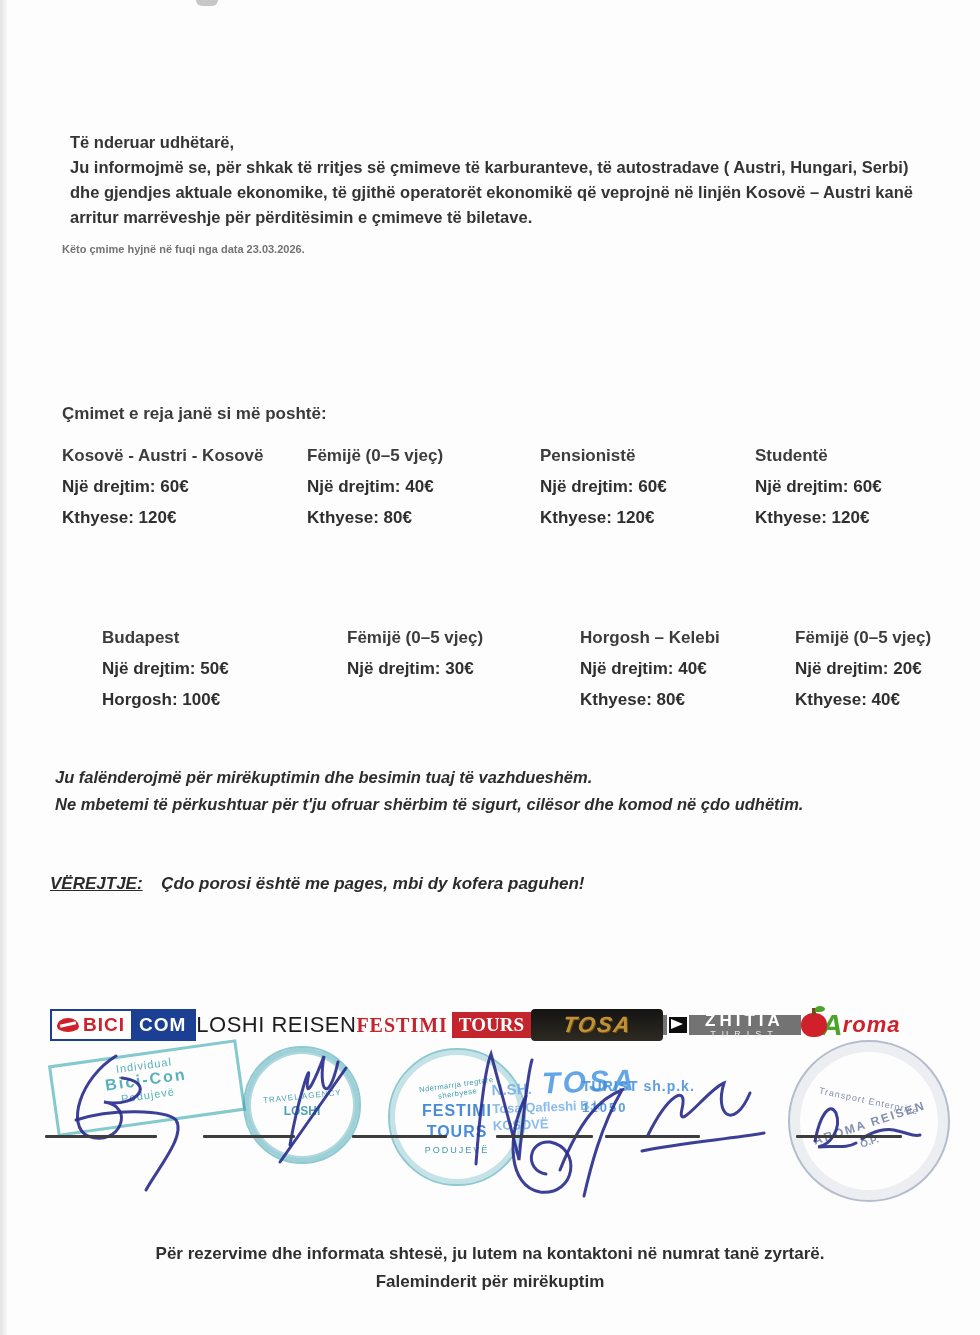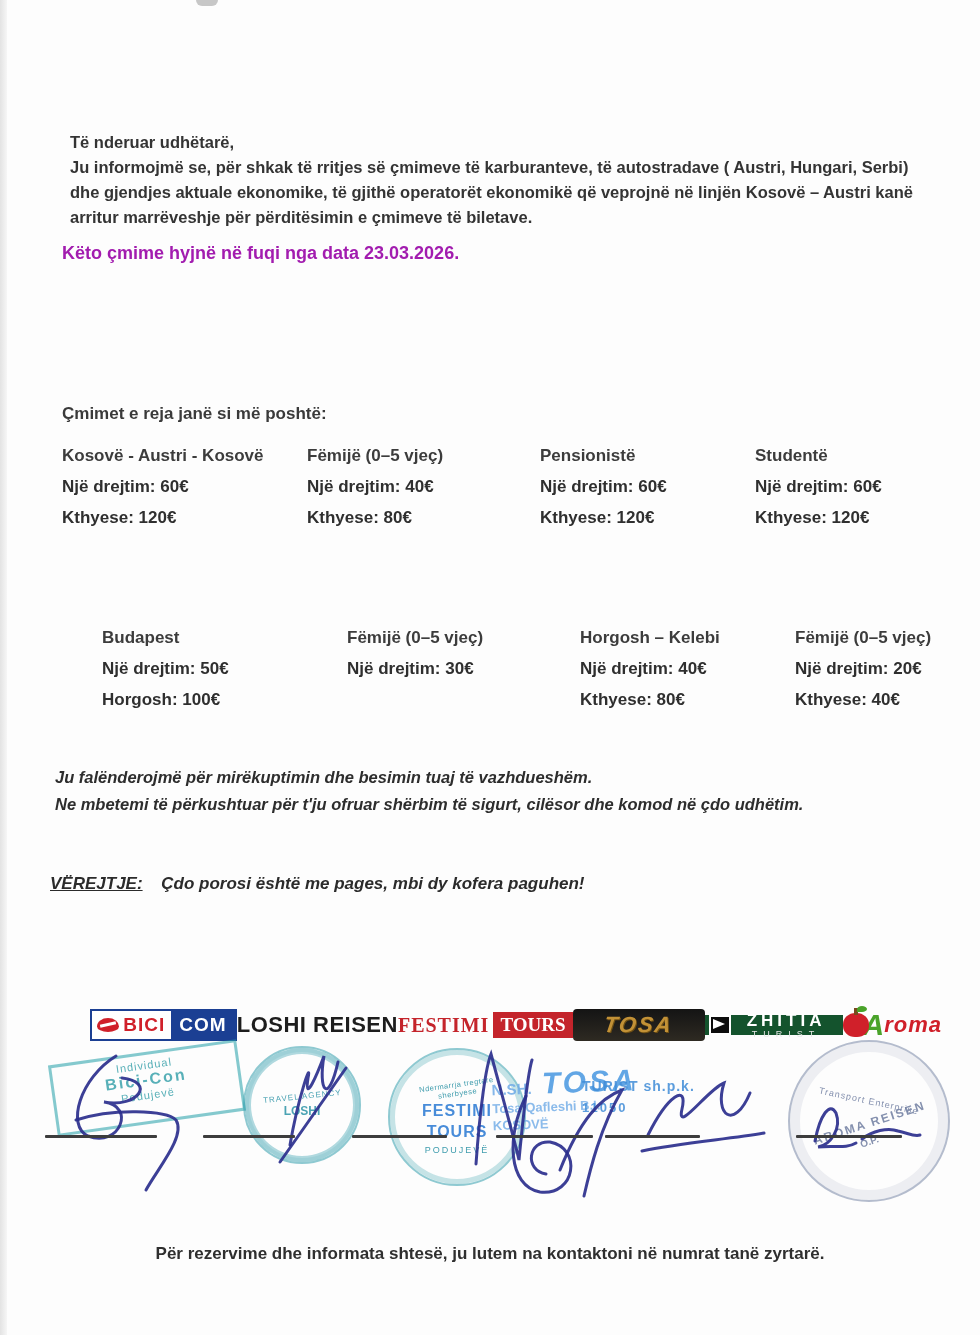--- a/index.html
+++ b/index.html
@@ -15,21 +15,21 @@
 
   .doc-title {
     position:absolute; top:46px; left:0; width:100%; text-align:center;
     font-size:18px; font-weight:700; letter-spacing:.3px; color:#2b2b2b;
   }
   .intro-block {
     position:absolute; left:62px; top:130px; width:872px;
     font-size:16.5px; font-weight:700; line-height:25px; color:#343434;margin-left:8px;
   }
   .effective-line {
-    position:absolute; left:62px; top:243px; font-size:18px; font-weight:700; color:#a21caf;
+    position:absolute; left:62px; top:243px; font-size:11px; font-weight:700; color:#737373;
   }
   .prices-heading {
     position:absolute; left:62px; top:387px; font-size:17px; font-weight:700; color:#3a3a3a;margin-top:17px;
   }
   .price-row { position:absolute; left:62px; right:40px; display:grid;
     grid-template-columns:245px 233px 215px 1fr; }
   .price-row.r1 { top:440px; }
   .price-row.r2 { top:622px;margin-left:40px; }
   .price-card { font-size:17px; line-height:31px; color:#2f2f2f; }
   .price-card .card-label { font-weight:600; color:#3c3c3c; }
@@ -38,44 +38,44 @@
   .thanks-block {
     position:absolute; left:55px; top:764px; width:880px;
     font-style:italic; font-weight:700; font-size:16.5px; line-height:27px; color:#2d2d2d;
   }
   .note-line { position:absolute; left:50px; top:874px; font-size:17px;
     font-style:italic; font-weight:700; color:#2b2b2b; }
   .note-label { text-decoration:underline; margin-right:14px; }
 
   
   .logos-row { position:absolute; left:50px; right:38px; top:1006px; height:38px;
-    display:flex; align-items:center; justify-content:flex-end; }
+    display:flex; align-items:center; justify-content:flex-start; }
   .logo { display:flex; align-items:center; }
 
   .logo-bici { border:2px solid #1b3f93; height:32px; }
   .logo-bici .bici-left { background:#fff; height:100%; display:flex; align-items:center; padding:0 6px 0 5px; }
   .bici-emblem { width:22px; height:14px; background:#d0202a; border-radius:50% 50% 50% 50%/60% 60% 40% 40%;
     margin-right:4px; position:relative; }
   .bici-emblem::after { content:""; position:absolute; left:3px; top:5px; width:16px; height:3px; background:#fff; transform:rotate(-12deg); }
   .logo-bici .bici-text { color:#d0202a; font-weight:800; font-size:19px; letter-spacing:1px; }
   .logo-bici .bici-com { background:#1b3f93; color:#fff; font-weight:700; font-size:19px;
     height:100%; display:flex; align-items:center; padding:0 8px; letter-spacing:1px; }
 
-  .logo-loshi { font-weight:700; font-size:22px; color:#1d1d1d; letter-spacing:.5px; }
+  .logo-loshi { font-weight:400; font-size:22px; color:#1d1d1d; letter-spacing:.5px; }
 
   .logo-festimi { font-family:"Liberation Serif", serif; }
   .logo-festimi .festimi-left { color:#c4242b; font-weight:700; font-size:20px; letter-spacing:1px; margin-right:4px; }
   .logo-festimi .festimi-right { background:#c4242b; color:#fff; font-weight:700; font-size:19px; padding:2px 7px; }
 
   .logo-tosa { background:linear-gradient(#141414,#2e2a22); border-radius:4px; height:32px; width:132px;
     display:flex; align-items:center; justify-content:center; }
   .logo-tosa .tosa-text { color:#c29136; font-weight:800; font-style:italic; font-size:22px;
     letter-spacing:2px; transform:skewX(-8deg); text-shadow:1px 1px 0 #6e4f14; }
 
-  .logo-zhitia { background:#14532d; height:20px; width:138px; padding:3px 6px 3px 4px;
+  .logo-zhitia { background:#737373; height:20px; width:138px; padding:3px 6px 3px 4px;
     display:flex; align-items:center; }
   .zhitia-emblem { width:22px; height:20px; background:#0d0d0d; border:2px solid #fff; margin-right:5px; position:relative; }
   .zhitia-emblem::after { content:""; position:absolute; left:2px; top:2px; border-left:12px solid #fff;
     border-top:5px solid transparent; border-bottom:5px solid transparent; }
   .zhitia-textcol { display:flex; flex-direction:column; align-items:center; flex:1; }
   .zhitia-line1 { color:#fff; font-weight:700; font-size:17px; letter-spacing:4px; line-height:17px; }
   .zhitia-line2 { color:#e8e8e8; font-size:9px; letter-spacing:6px; line-height:10px; }
 
   .logo-aroma { position:relative; }
   .aroma-apple { width:26px; height:24px; background:#d0202a; border-radius:48% 48% 46% 46%;
@@ -308,14 +308,15 @@
     <div class="sig-line" style="left:45px; width:112px;"></div>
     <div class="sig-line" style="left:203px; width:92px;"></div>
     <div class="sig-line" style="left:352px; width:95px;"></div>
     <div class="sig-line" style="left:496px; width:97px;"></div>
     <div class="sig-line" style="left:605px; width:95px;"></div>
     <div class="sig-line" style="left:796px; width:106px;"></div>
   </div>
 
   <div class="footer-block">
     <div>Për rezervime dhe informata shtesë, ju lutem na kontaktoni në numrat tanë zyrtarë.</div>
+    <div>Faleminderit për mirëkuptim</div>
   </div>
 </div>
 
 </body></html>

